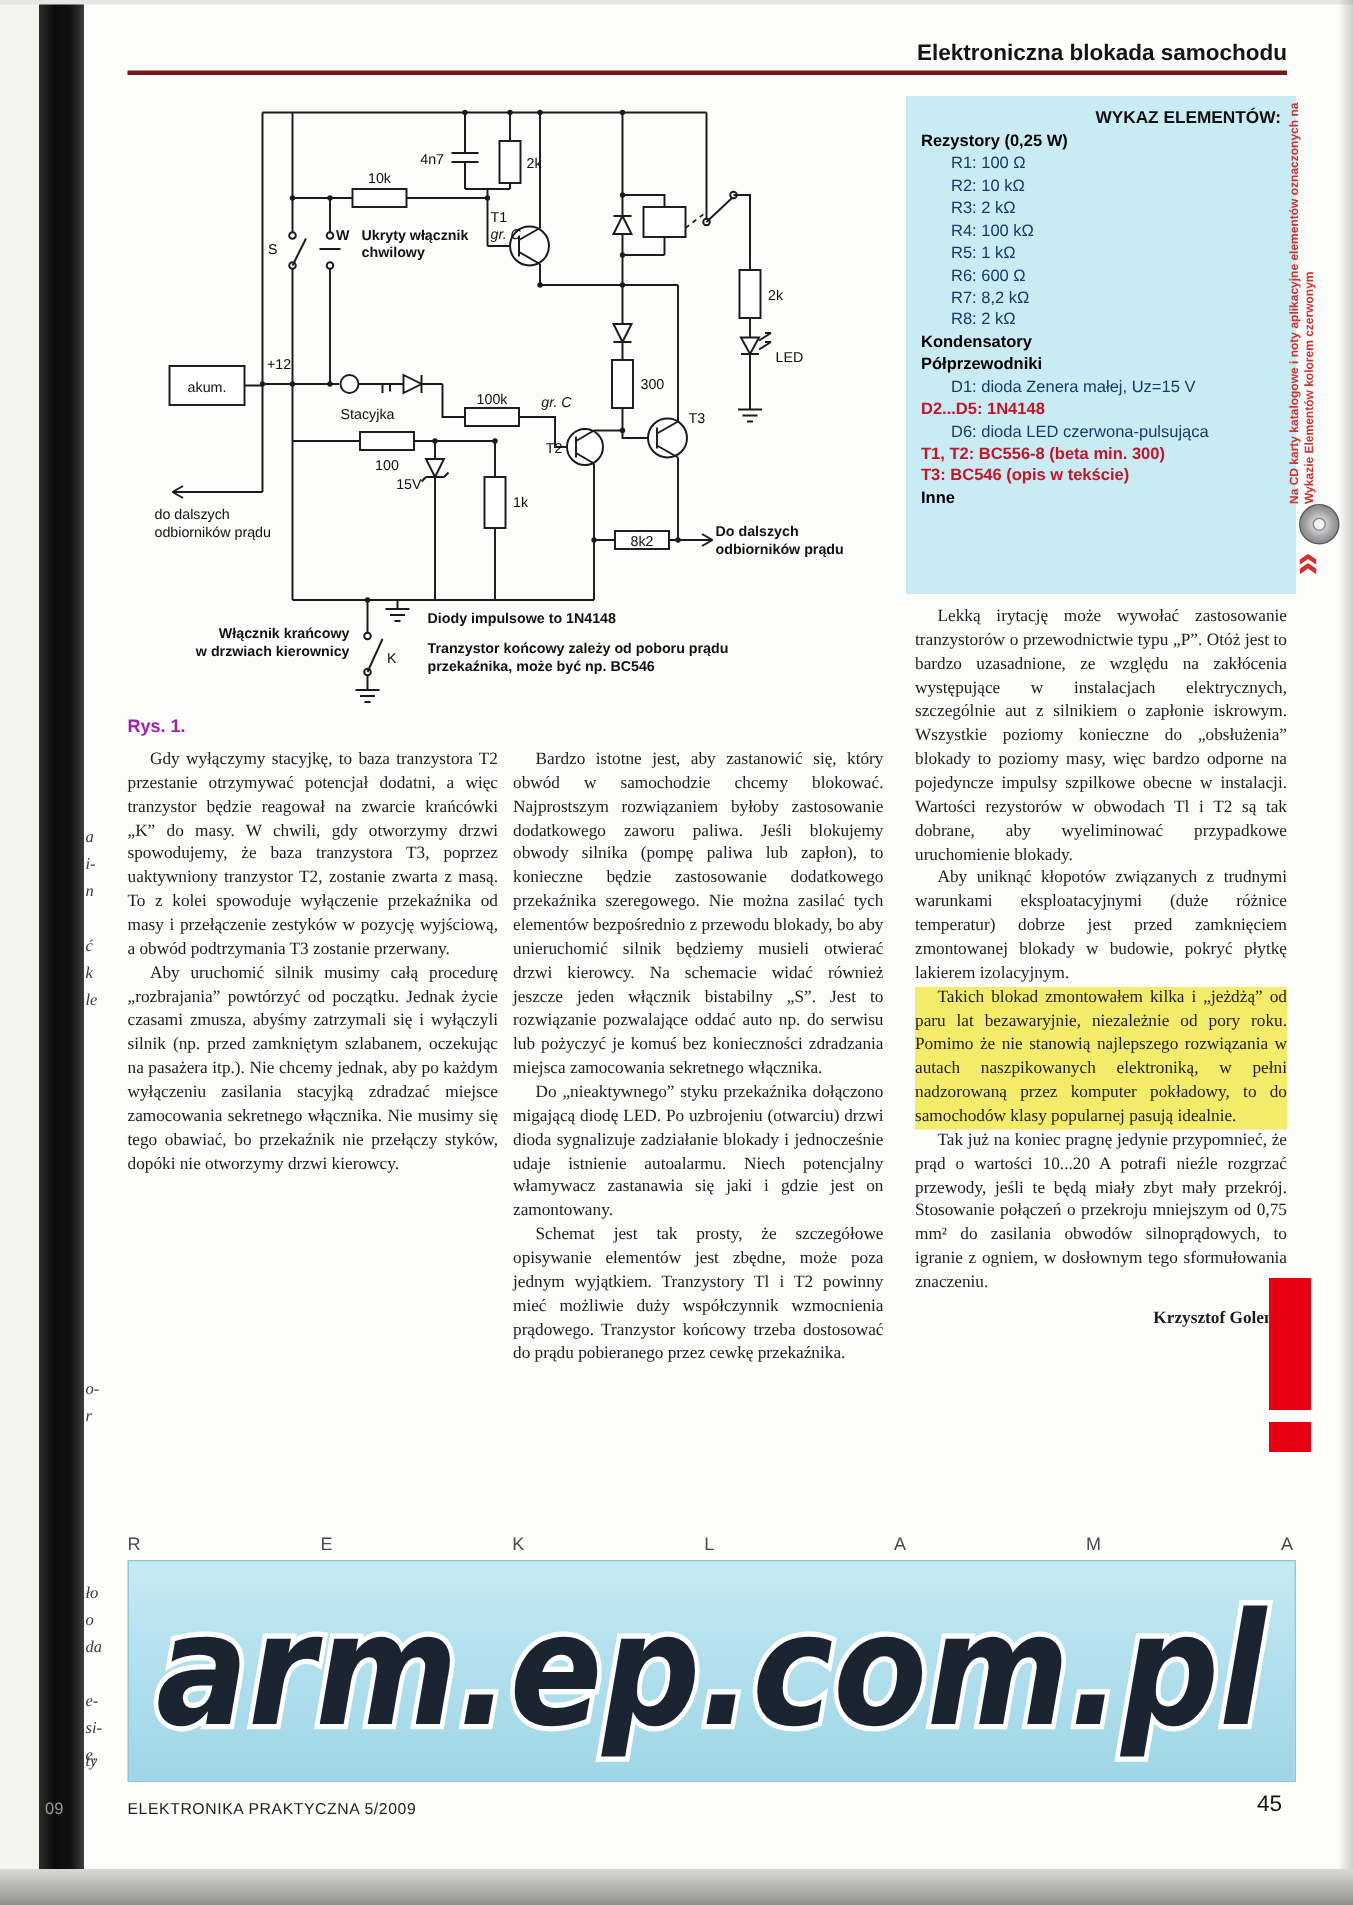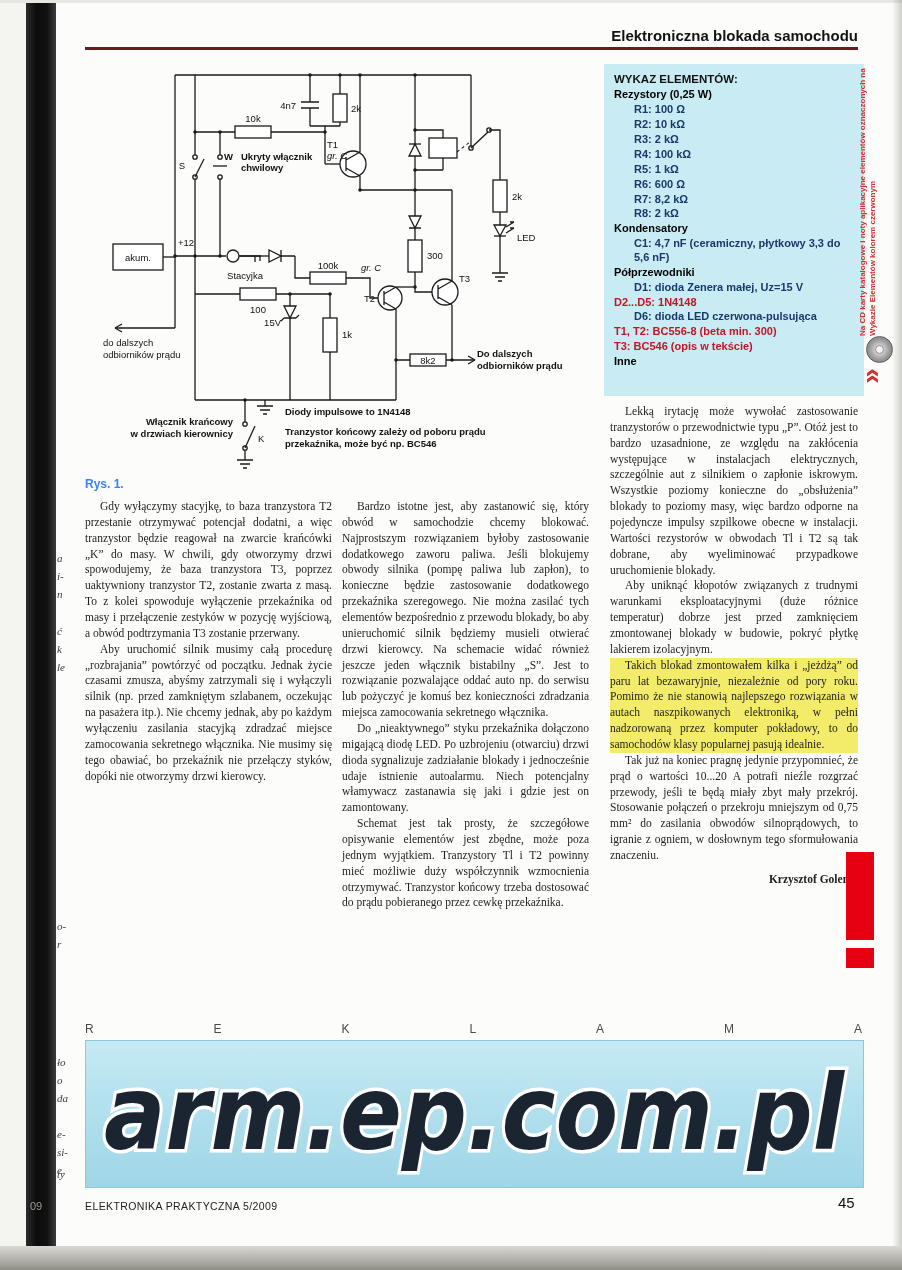--- a/index.html
+++ b/index.html
@@ -15,24 +15,24 @@
   .scan-right{position:absolute;right:0;top:0;width:10px;height:100%;
               background:linear-gradient(90deg,rgba(0,0,0,0) 0%,rgba(120,120,115,.35) 100%);}
   .frag{position:absolute;left:57px;font:italic 11px "Liberation Serif",serif;color:#3c3c3c;}
   .frag-bl{position:absolute;left:30px;top:1200px;font:11px "Liberation Sans",sans-serif;color:#9a9a94;text-align:right;}
   
   .header-title{position:absolute;right:44px;top:27px;font:bold 15px "Liberation Sans",sans-serif;color:#141414;}
   .header-rule{position:absolute;left:85px;top:47px;width:773px;height:3px;background:#6e1a1a;}
   
   .parts{position:absolute;left:604px;top:64px;width:240px;height:316px;background:#c9ecf4;
          padding:8px 10px;font:11px/1.26 "Liberation Sans",sans-serif;color:#111;}
-  .parts .ptitle{font-weight:bold;font-size:11.5px;margin-bottom:2px;}
+  .parts .ptitle{font-weight:bold;font-size:11.5px;margin-bottom:2px;text-align:right;}
   .parts .pl{margin:0 0 1px 0;}
   .parts .heading{font-weight:bold;color:#000;}
-  .parts .item{color:#173a6a;font-weight:bold;padding-left:20px;}
+  .parts .item{color:#173a6a;font-weight:normal;padding-left:20px;}
   .parts .red{color:#c41425;font-weight:bold;}
   
   .side-note{position:absolute;left:858px;top:60px;width:42px;height:276px;overflow:hidden;}
   .side-note .inner{writing-mode:vertical-rl;transform:rotate(180deg);width:100%;height:100%;
          font:bold 8px/1.3 "Liberation Sans",sans-serif;color:#d42f2f;}
   .cd-icon{position:absolute;left:866px;top:336px;width:25px;height:25px;border-radius:50%;
          background:radial-gradient(circle,#ffffff 15%,#c9c9c9 28%,#9d9da0 55%,#6f6f73 100%);
          border:1px solid #5c5c5c;}
   .cd-icon .hole{position:absolute;left:8px;top:8px;width:7px;height:7px;border-radius:50%;
          background:#f2f2f2;border:1px solid #8a8a8a;}
@@ -41,21 +41,21 @@
   
   .schematic{position:absolute;left:85px;top:60px;width:520px;height:412px;}
   .schematic svg{width:100%;height:100%;}
   .w{stroke:#1b1b1b;stroke-width:1.3;fill:none;}
   .wd{stroke:#1b1b1b;stroke-width:1.1;fill:none;stroke-dasharray:3 3;}
   .comp{stroke:#1b1b1b;stroke-width:1.3;fill:#ffffff;}
   .dot{fill:#1b1b1b;stroke:none;}
   .sl{font-family:"Liberation Sans",sans-serif;font-size:9.5px;fill:#111;stroke:none;}
   .slb{font-weight:bold;}
   .sli{font-style:italic;}
-  .fig-caption{position:absolute;left:85px;top:477px;font:bold 12px "Liberation Sans",sans-serif;color:#3b82f6;}
+  .fig-caption{position:absolute;left:85px;top:477px;font:bold 12px "Liberation Sans",sans-serif;color:#a21caf;}
   
   .textcol{position:absolute;font:11.5px/1.38 "Liberation Serif",serif;text-align:justify;color:#1d1d1d;}
   .textcol p{margin:0;text-indent:15px;}
   .textcol p.noindent{text-indent:0;}
   .col1{left:85px;top:499px;width:247px;}
   .col2{left:342px;top:499px;width:247px;}
   .col3{left:610px;top:404px;width:248px;}
   p.highlight{background:#f3ec6a;}
   p.author{text-align:right;font-weight:bold;margin-top:8px;text-indent:0;}
   
@@ -273,21 +273,20 @@
     <div class="pl heading">Rezystory (0,25 W)</div>
     <div class="pl item">R1: 100 Ω</div>
     <div class="pl item">R2: 10 kΩ</div>
     <div class="pl item">R3: 2 kΩ</div>
     <div class="pl item">R4: 100 kΩ</div>
     <div class="pl item">R5: 1 kΩ</div>
     <div class="pl item">R6: 600 Ω</div>
     <div class="pl item">R7: 8,2 kΩ</div>
     <div class="pl item">R8: 2 kΩ</div>
     <div class="pl heading">Kondensatory</div>
-    <div class="pl item">C1: 4,7 nF (ceramiczny, płytkowy 3,3 do 5,6 nF)</div>
     <div class="pl heading">Półprzewodniki</div>
     <div class="pl item">D1: dioda Zenera małej, Uz=15 V</div>
     <div class="pl red">D2...D5: 1N4148</div>
     <div class="pl item">D6: dioda LED czerwona-pulsująca</div>
     <div class="pl red">T1, T2: BC556-8 (beta min. 300)</div>
     <div class="pl red">T3: BC546 (opis w tekście)</div>
     <div class="pl heading">Inne</div>
   </div>
 
   <div class="side-note">
@@ -298,21 +297,21 @@
     </div>
   <div class="chevrons">«</div>
 
   <div class="textcol col1">
     <p>Gdy wyłączymy stacyjkę, to baza tranzystora T2 przestanie otrzymywać potencjał dodatni, a więc tranzystor będzie reagował na zwarcie krańcówki „K” do masy. W chwili, gdy otworzymy drzwi spowodujemy, że baza tranzystora T3, poprzez uaktywniony tranzystor T2, zostanie zwarta z masą. To z kolei spowoduje wyłączenie przekaźnika od masy i przełączenie zestyków w pozycję wyjściową, a obwód podtrzymania T3 zostanie przerwany.</p>
     <p>Aby uruchomić silnik musimy całą procedurę „rozbrajania” powtórzyć od początku. Jednak życie czasami zmusza, abyśmy zatrzymali się i wyłączyli silnik (np. przed zamkniętym szlabanem, oczekując na pasażera itp.). Nie chcemy jednak, aby po każdym wyłączeniu zasilania stacyjką zdradzać miejsce zamocowania sekretnego włącznika. Nie musimy się tego obawiać, bo przekaźnik nie przełączy styków, dopóki nie otworzymy drzwi kierowcy.</p>
   </div>
   <div class="textcol col2">
     <p>Bardzo istotne jest, aby zastanowić się, który obwód w samochodzie chcemy blokować. Najprostszym rozwiązaniem byłoby zastosowanie dodatkowego zaworu paliwa. Jeśli blokujemy obwody silnika (pompę paliwa lub zapłon), to konieczne będzie zastosowanie dodatkowego przekaźnika szeregowego. Nie można zasilać tych elementów bezpośrednio z przewodu blokady, bo aby unieruchomić silnik będziemy musieli otwierać drzwi kierowcy. Na schemacie widać również jeszcze jeden włącznik bistabilny „S”. Jest to rozwiązanie pozwalające oddać auto np. do serwisu lub pożyczyć je komuś bez konieczności zdradzania miejsca zamocowania sekretnego włącznika.</p>
     <p>Do „nieaktywnego” styku przekaźnika dołączono migającą diodę LED. Po uzbrojeniu (otwarciu) drzwi dioda sygnalizuje zadziałanie blokady i jednocześnie udaje istnienie autoalarmu. Niech potencjalny włamywacz zastanawia się jaki i gdzie jest on zamontowany.</p>
-    <p>Schemat jest tak prosty, że szczegółowe opisywanie elementów jest zbędne, może poza jednym wyjątkiem. Tranzystory Tl i T2 powinny mieć możliwie duży współczynnik wzmocnienia otrzymywać. Tranzystor końcowy trzeba dostosować do prądu pobieranego przez cewkę przekaźnika.</p>
+    <p>Schemat jest tak prosty, że szczegółowe opisywanie elementów jest zbędne, może poza jednym wyjątkiem. Tranzystory Tl i T2 powinny mieć możliwie duży współczynnik wzmocnienia prądowego. Tranzystor końcowy trzeba dostosować do prądu pobieranego przez cewkę przekaźnika.</p>
   </div>
   <div class="textcol col3">
     <p>Lekką irytację może wywołać zastosowanie tranzystorów o przewodnictwie typu „P”. Otóż jest to bardzo uzasadnione, ze względu na zakłócenia występujące w instalacjach elektrycznych, szczególnie aut z silnikiem o zapłonie iskrowym. Wszystkie poziomy konieczne do „obsłużenia” blokady to poziomy masy, więc bardzo odporne na pojedyncze impulsy szpilkowe obecne w instalacji. Wartości rezystorów w obwodach Tl i T2 są tak dobrane, aby wyeliminować przypadkowe uruchomienie blokady.</p>
     <p>Aby uniknąć kłopotów związanych z trudnymi warunkami eksploatacyjnymi (duże różnice temperatur) dobrze jest przed zamknięciem zmontowanej blokady w budowie, pokryć płytkę lakierem izolacyjnym.</p>
     <p class="highlight">Takich blokad zmontowałem kilka i „jeżdżą” od paru lat bezawaryjnie, niezależnie od pory roku. Pomimo że nie stanowią najlepszego rozwiązania w autach naszpikowanych elektroniką, w pełni nadzorowaną przez komputer pokładowy, to do samochodów klasy popularnej pasują idealnie.</p>
     <p>Tak już na koniec pragnę jedynie przypomnieć, że prąd o wartości 10...20 A potrafi nieźle rozgrzać przewody, jeśli te będą miały zbyt mały przekrój. Stosowanie połączeń o przekroju mniejszym od 0,75 mm² do zasilania obwodów silnoprądowych, to igranie z ogniem, w dosłownym tego sformułowania znaczeniu.</p>
     <p class="author">Krzysztof Golenia</p>
   </div>
 
   <div class="excl-bar"></div>

